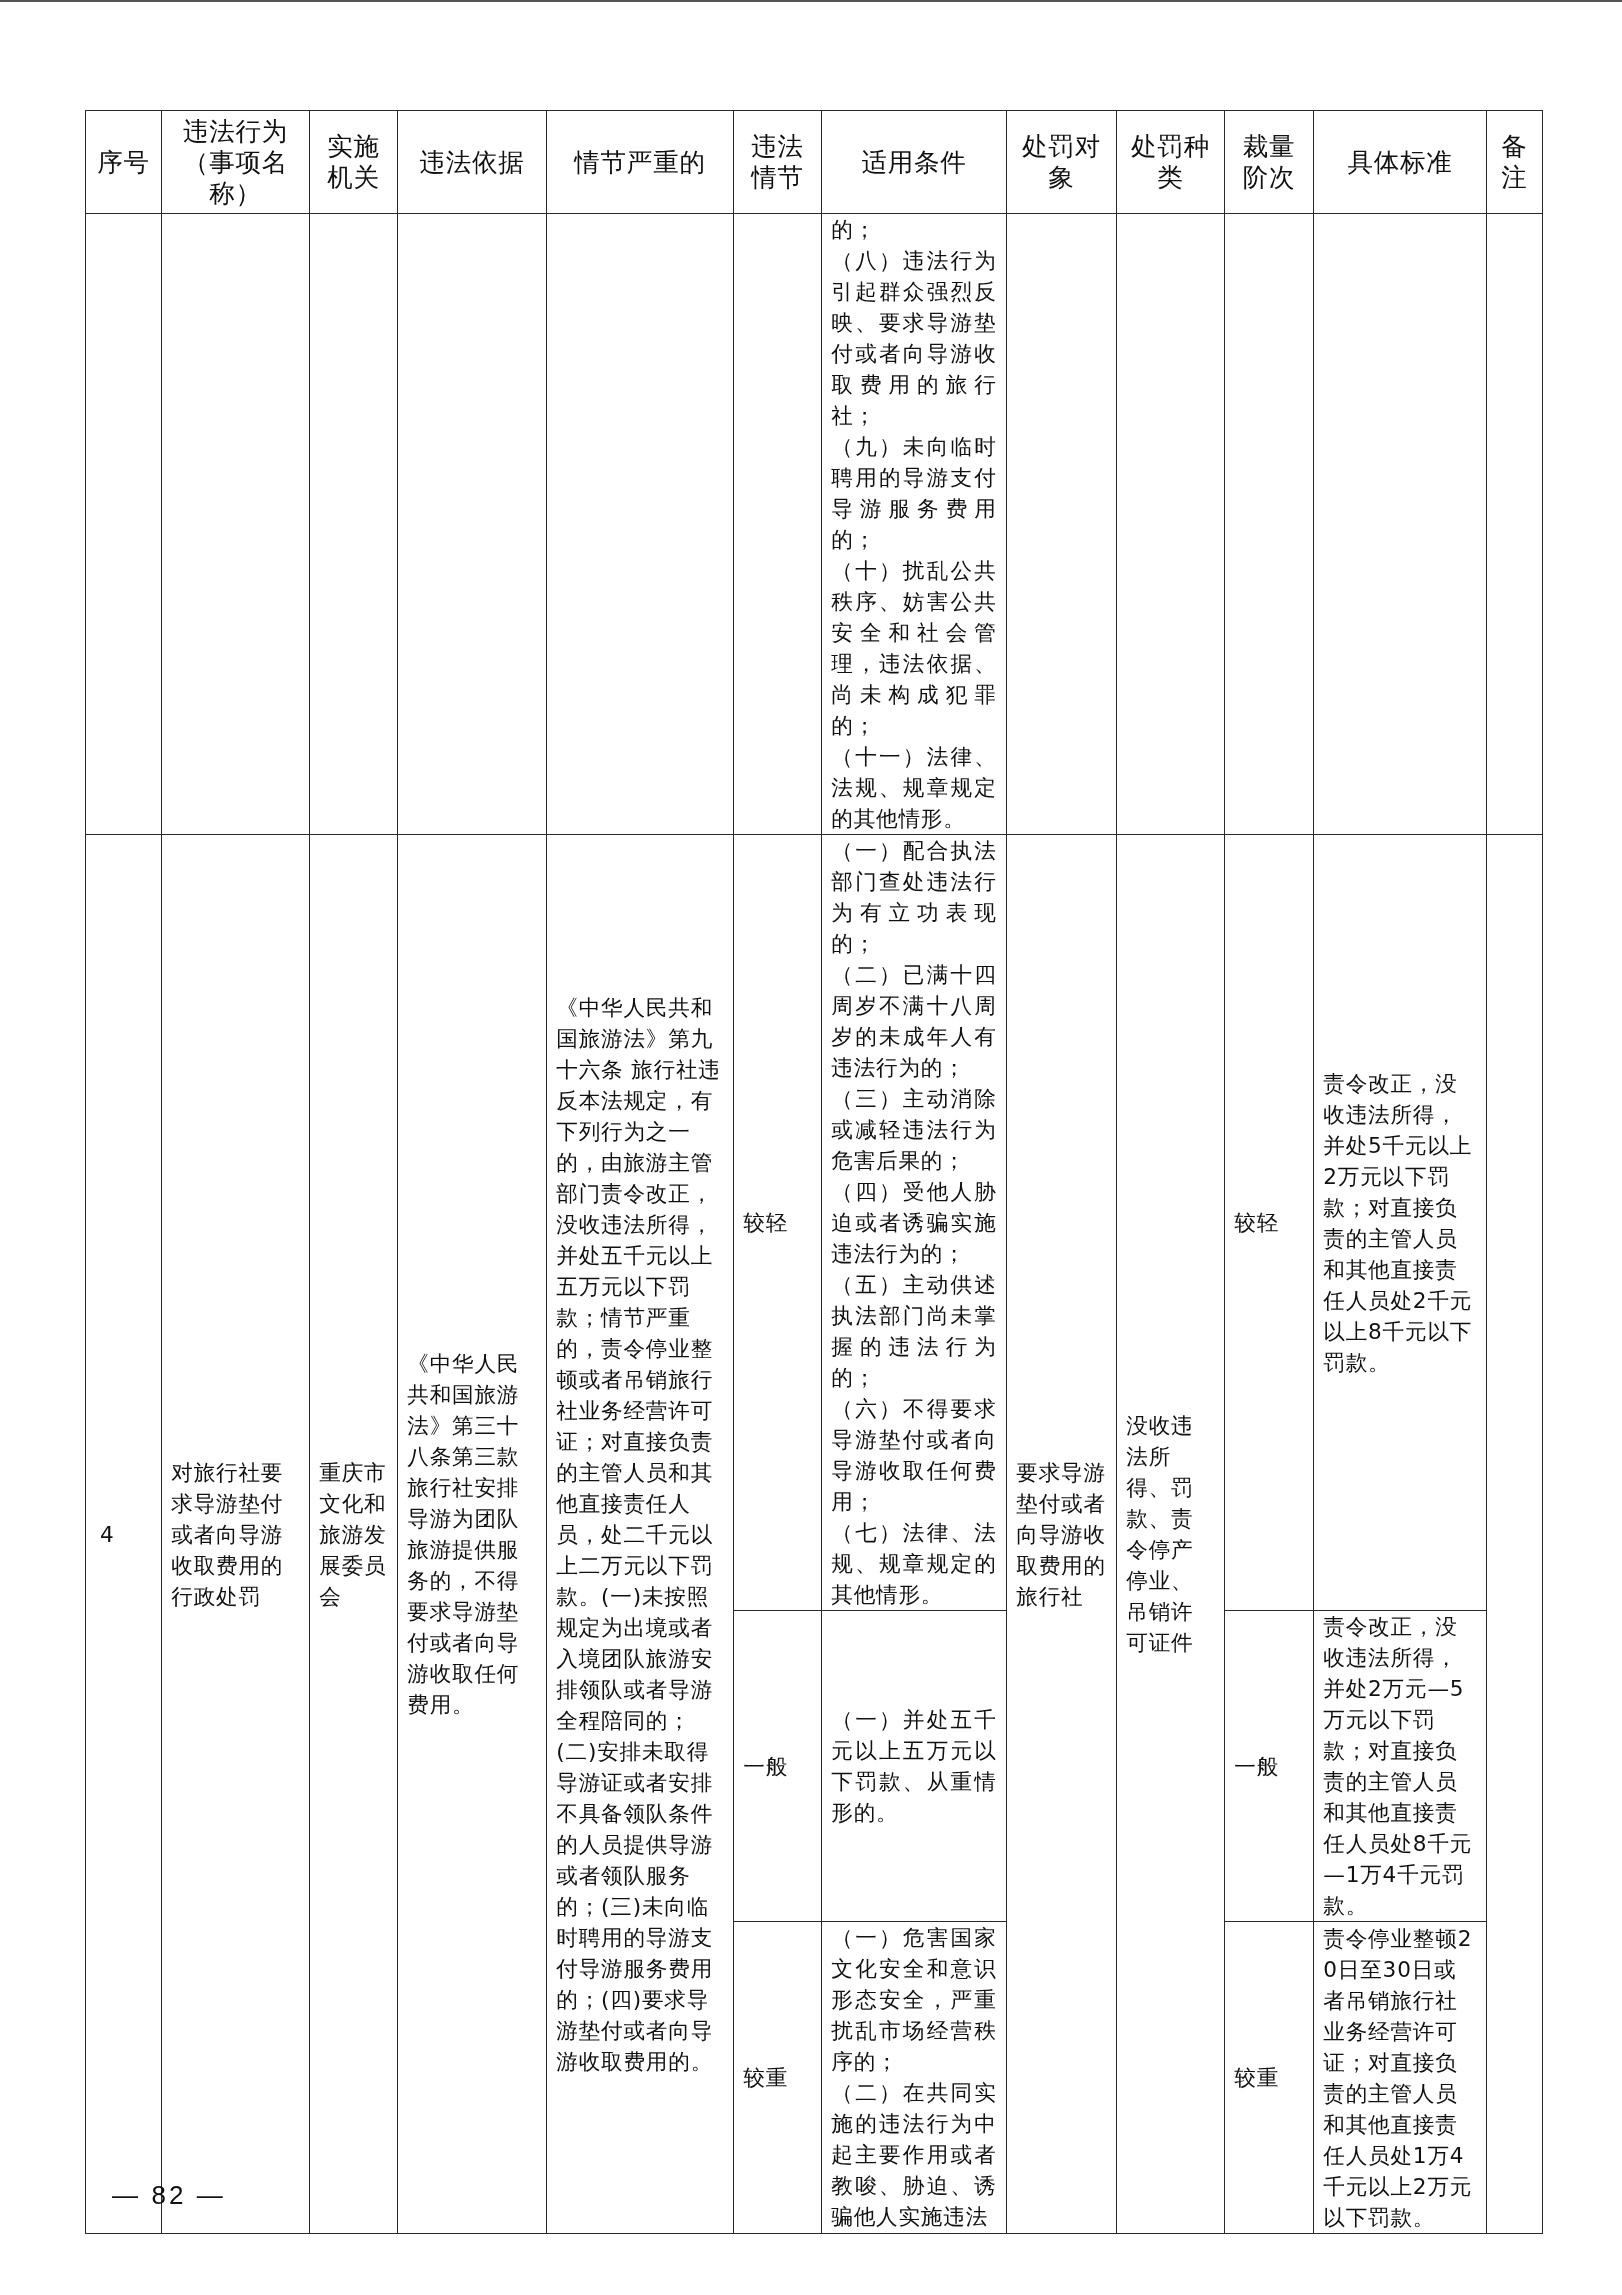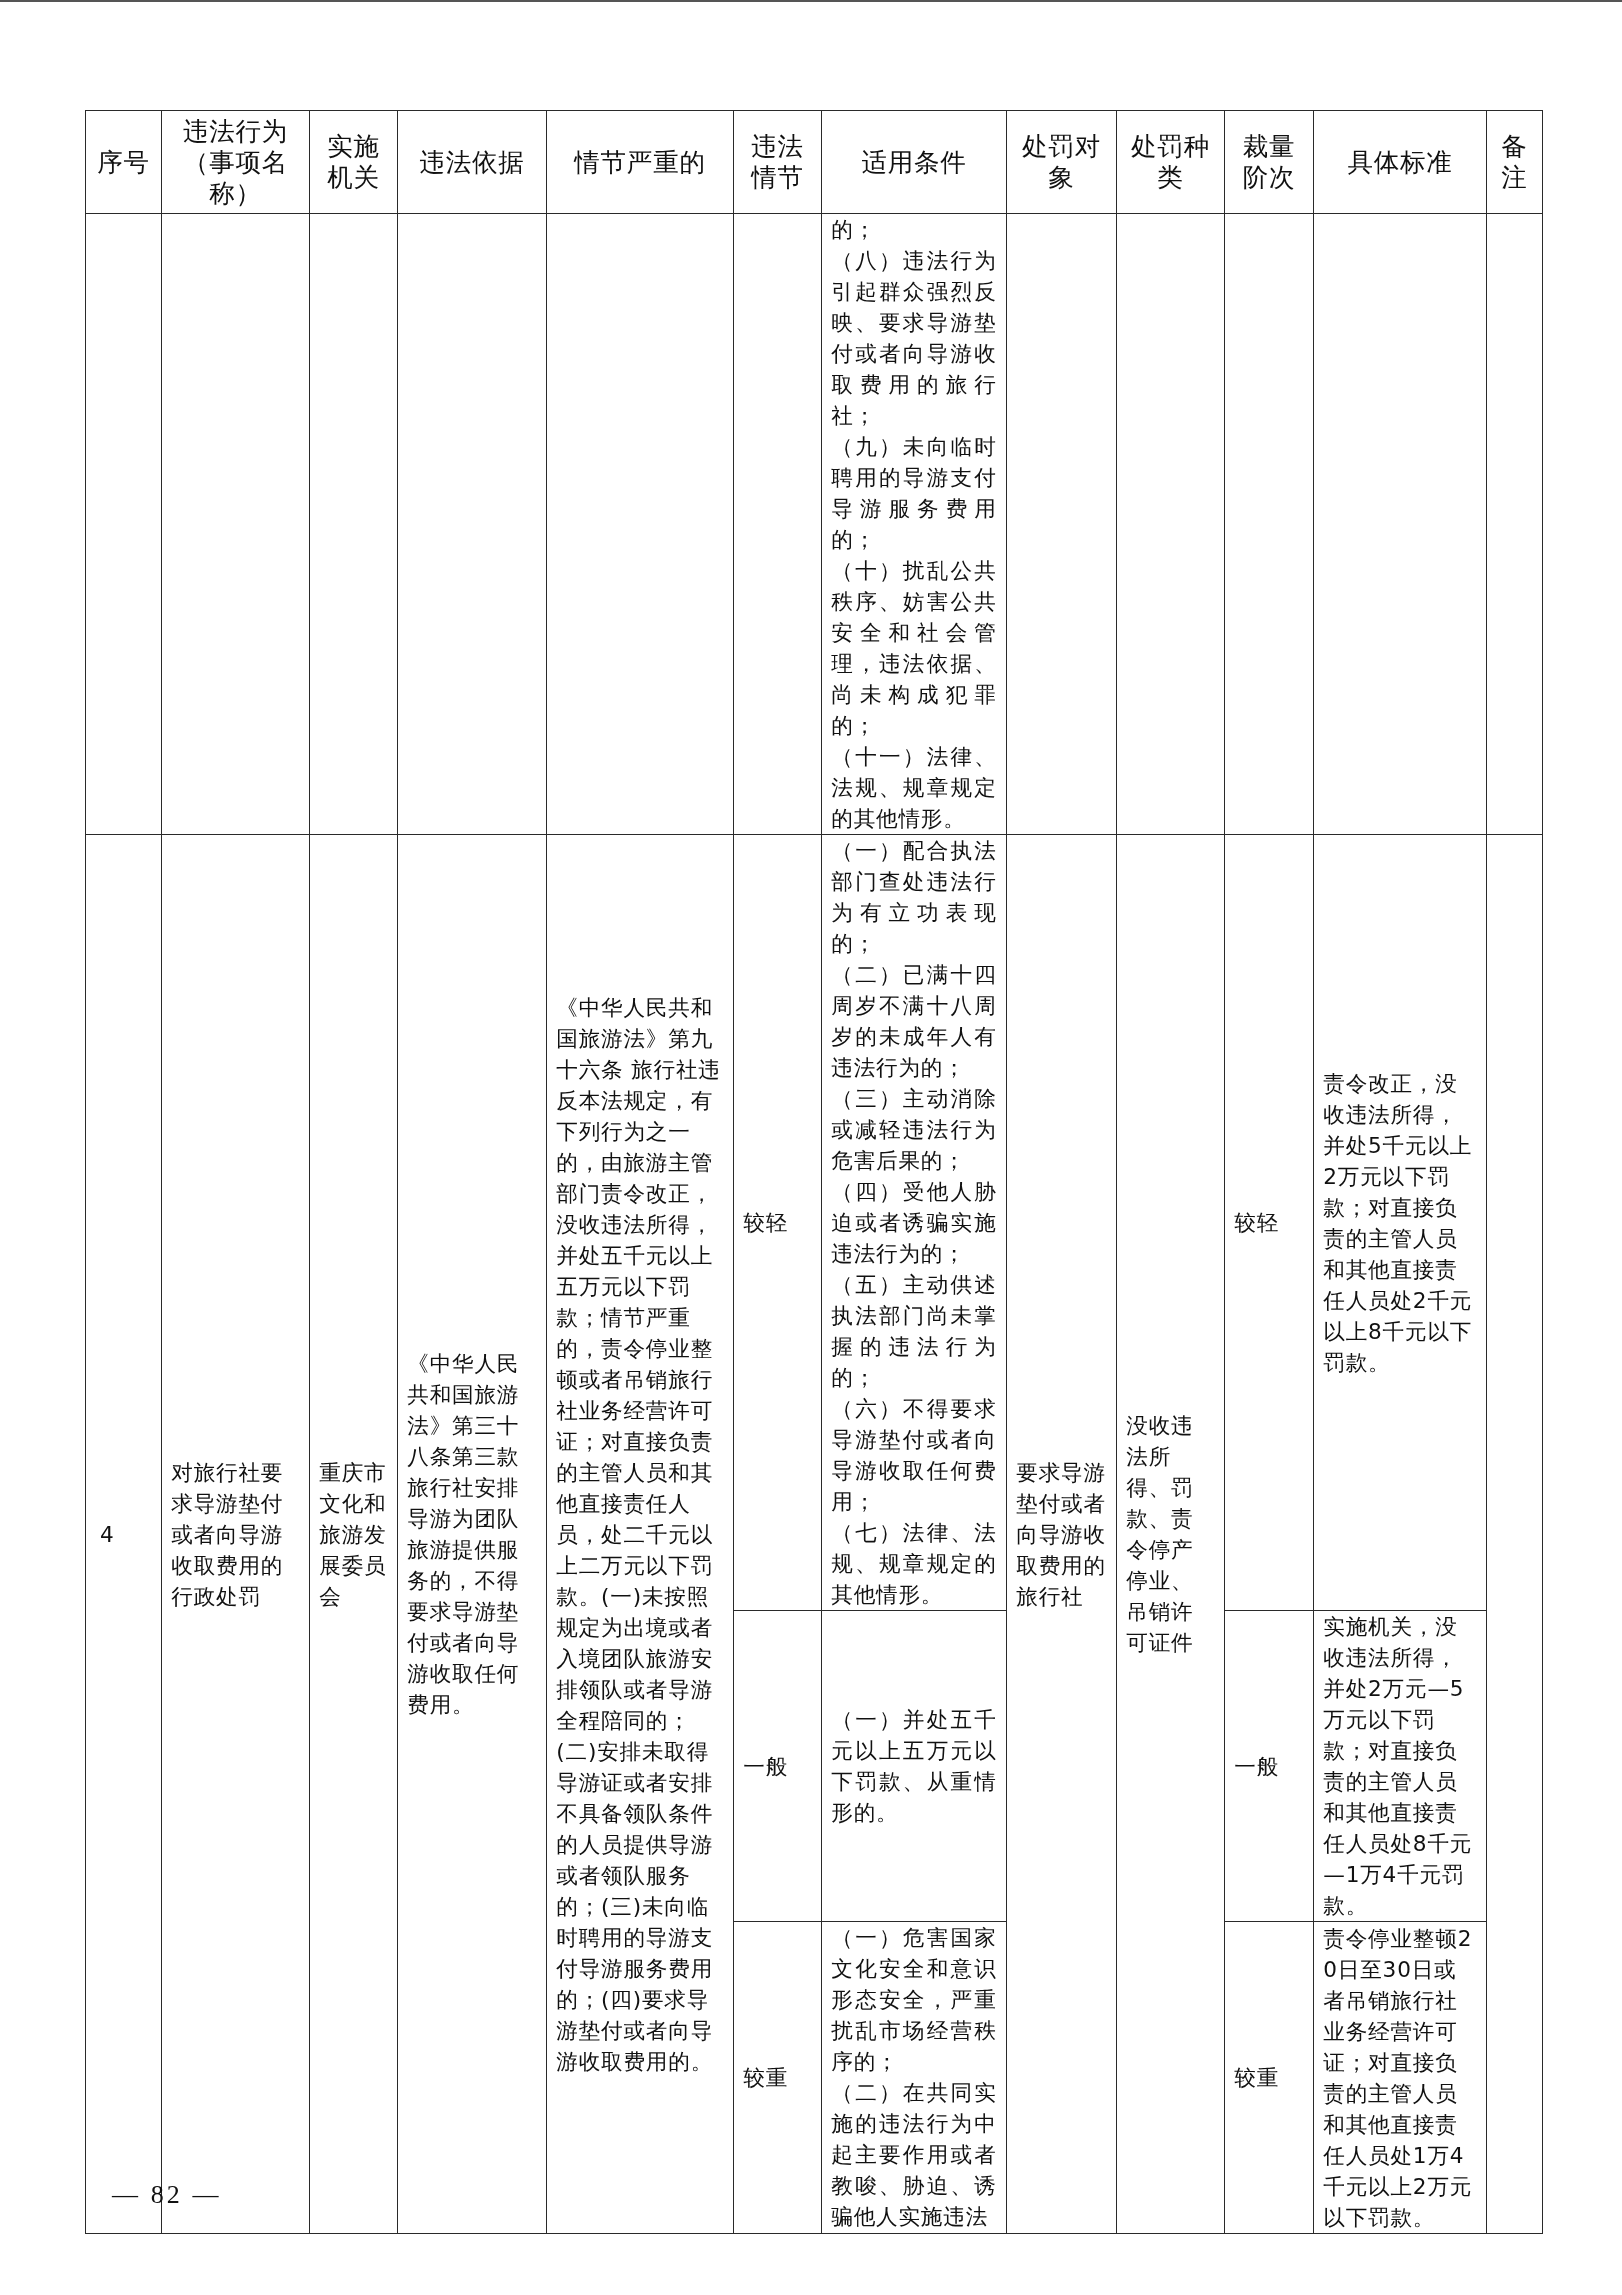--- a/index.html
+++ b/index.html
@@ -25,21 +25,21 @@
       word-break: break-all;
       letter-spacing: 0.8px;
     }
     table.doc th { text-align: center; font-size: 25.5px; line-height: 31px; padding: 4.6px 6.2px; height: 83px; }
     .top { vertical-align: top !important; }
     .cond { text-align: justify; }
     .cond .item { display: block; }
     .pad-left { padding-left: 14px !important; }
     .page-number {
       position: absolute; left: 112px; top: 2180px;
-      font-family: Liberation Serif, serif;
+      font-family: Liberation Sans, sans-serif;
       font-size: 26px; letter-spacing: 3.1px; color: #111;
     }
   </style>
 </head>
 <body>
 
 <div class="page-border-top"></div>
 <div class="page-border-right"></div>
 
 <table class="doc">
@@ -118,21 +118,21 @@
       <td>责令改正，没收违法所得，并处5千元以上2万元以下罚款；对直接负责的主管人员和其他直接责任人员处2千元以上8千元以下罚款。</td>
       <td rowspan="3"></td>
     </tr>
 
     <tr style="height:279px">
       <td>一般</td>
       <td class="cond">
         <span class="item">（一）并处五千元以上五万元以下罚款、从重情形的。</span>
       </td>
       <td>一般</td>
-      <td>实施机关，没收违法所得，并处2万元—5万元以下罚款；对直接负责的主管人员和其他直接责任人员处8千元—1万4千元罚款。</td>
+      <td>责令改正，没收违法所得，并处2万元—5万元以下罚款；对直接负责的主管人员和其他直接责任人员处8千元—1万4千元罚款。</td>
     </tr>
 
     <tr style="height:312px">
       <td>较重</td>
       <td class="cond top">
         <span class="item">（一）危害国家文化安全和意识形态安全，严重扰乱市场经营秩序的；</span>
         <span class="item">（二）在共同实施的违法行为中起主要作用或者教唆、胁迫、诱骗他人实施违法</span>
       </td>
       <td>较重</td>
       <td>责令停业整顿20日至30日或者吊销旅行社业务经营许可证；对直接负责的主管人员和其他直接责任人员处1万4千元以上2万元以下罚款。</td>

